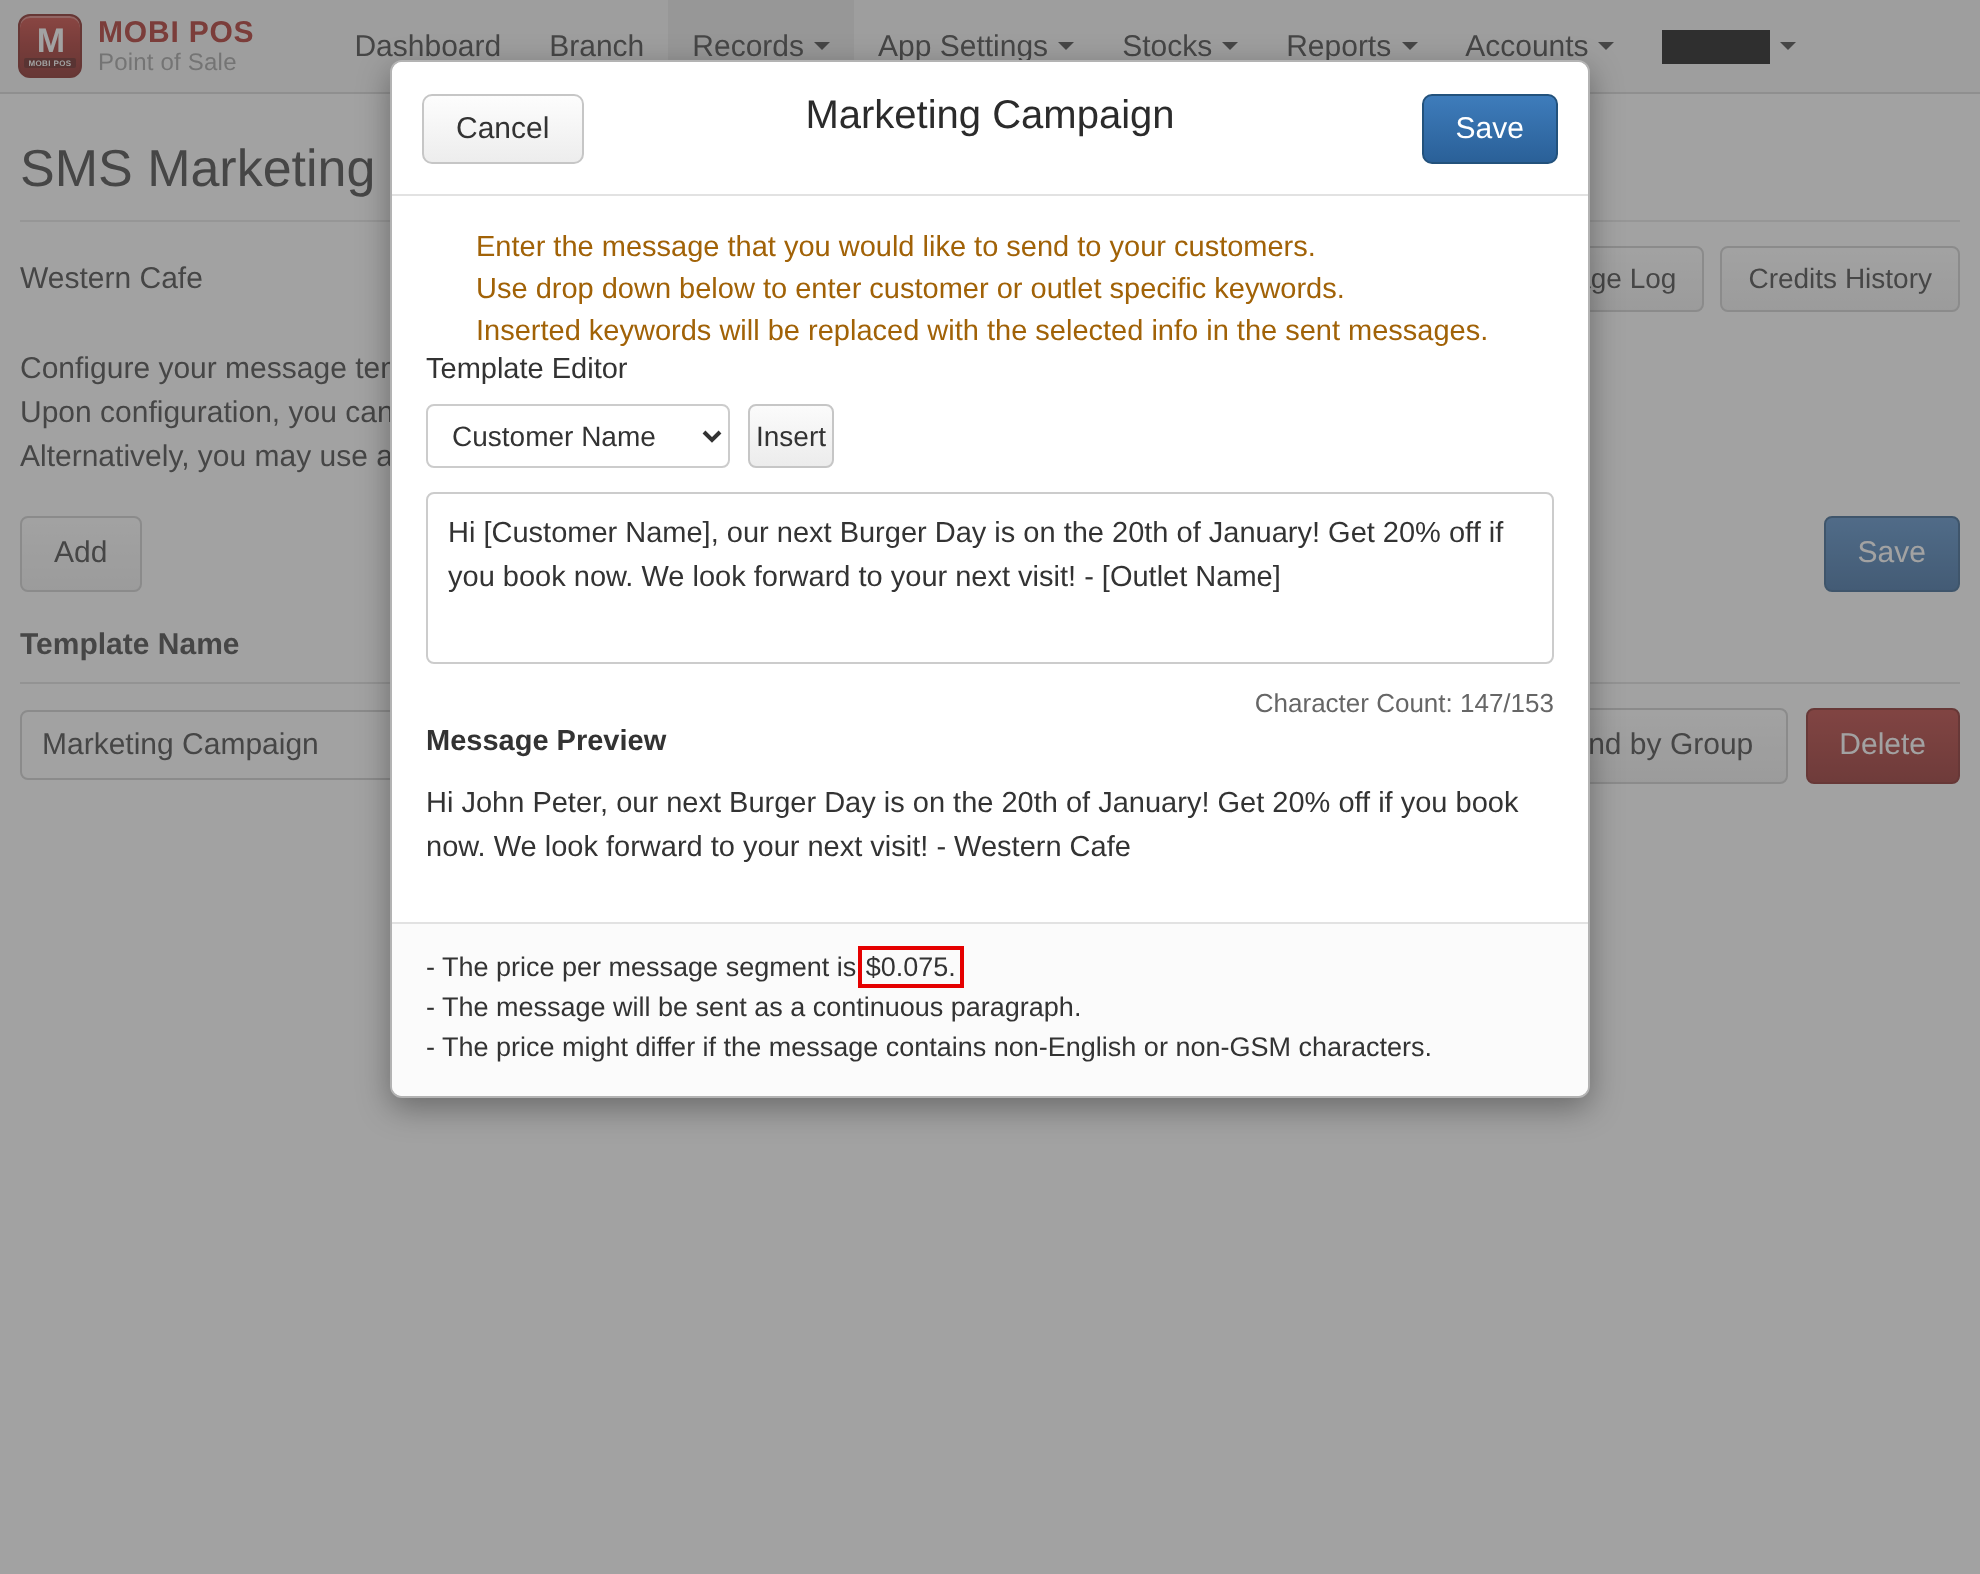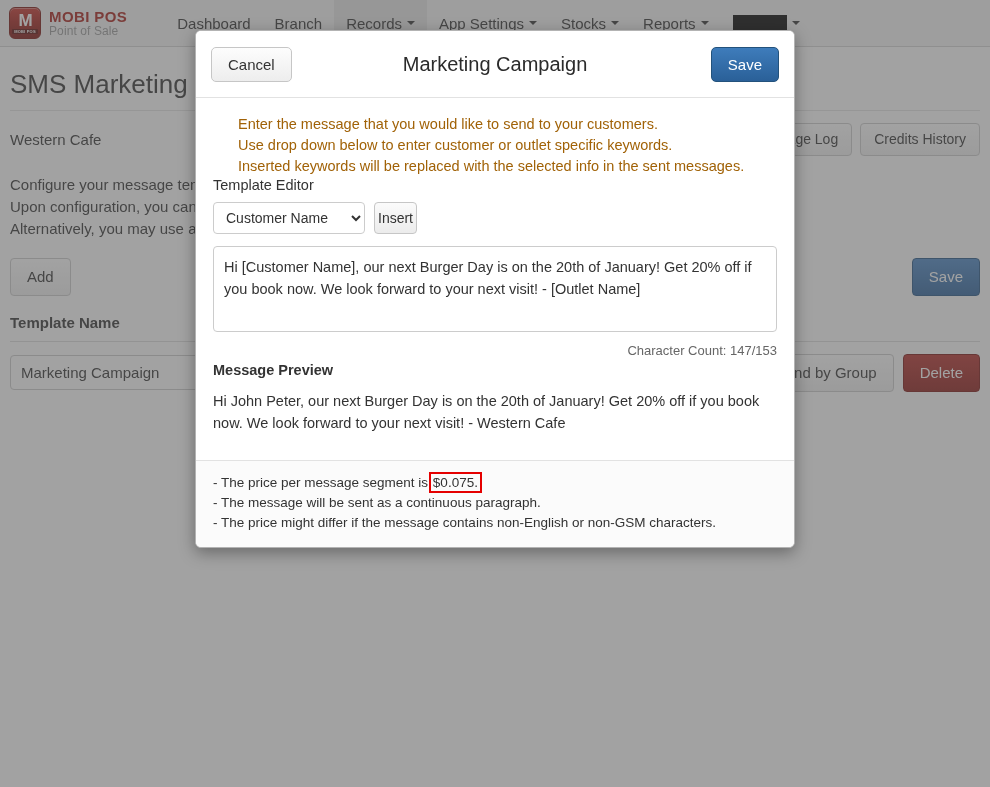--- a/index.html
+++ b/index.html
@@ -228,21 +228,21 @@
     color: #2b2b2b;
     position: absolute;
     left: 0; right: 0;
     text-align: center;
     pointer-events: none;
   }
   .modal-header-inner {
     position: relative;
     width: 100%;
     display: flex;
-    align-items: center;
+    align-items: flex-start;
     justify-content: space-between;
   }
   .hdr-btn {
     position: relative;
     z-index: 2;
     font-size: 15px;
     padding: 8px 16px;
     border-radius: 5px;
     border: 1px solid #c6c6c6;
     background: linear-gradient(to bottom, #fdfdfd 0%, #ededed 100%);
@@ -380,20 +380,24 @@
         </div>
         <div class="nav-item">
           <span>Stocks</span>
           <span class="caret"></span>
         </div>
         <div class="nav-item">
           <span>Reports</span>
           <span class="caret"></span>
         </div>
         <div class="nav-item">
+          <span>Accounts</span>
+          <span class="caret"></span>
+        </div>
+        <div class="nav-item">
           <span class="redacted-box"></span>
           <span class="caret"></span>
         </div>
       </div>
     </div>
 
     <div class="page-body">
       <h1 class="page-title">SMS Marketing</h1>
       <div class="hr"></div>
 

